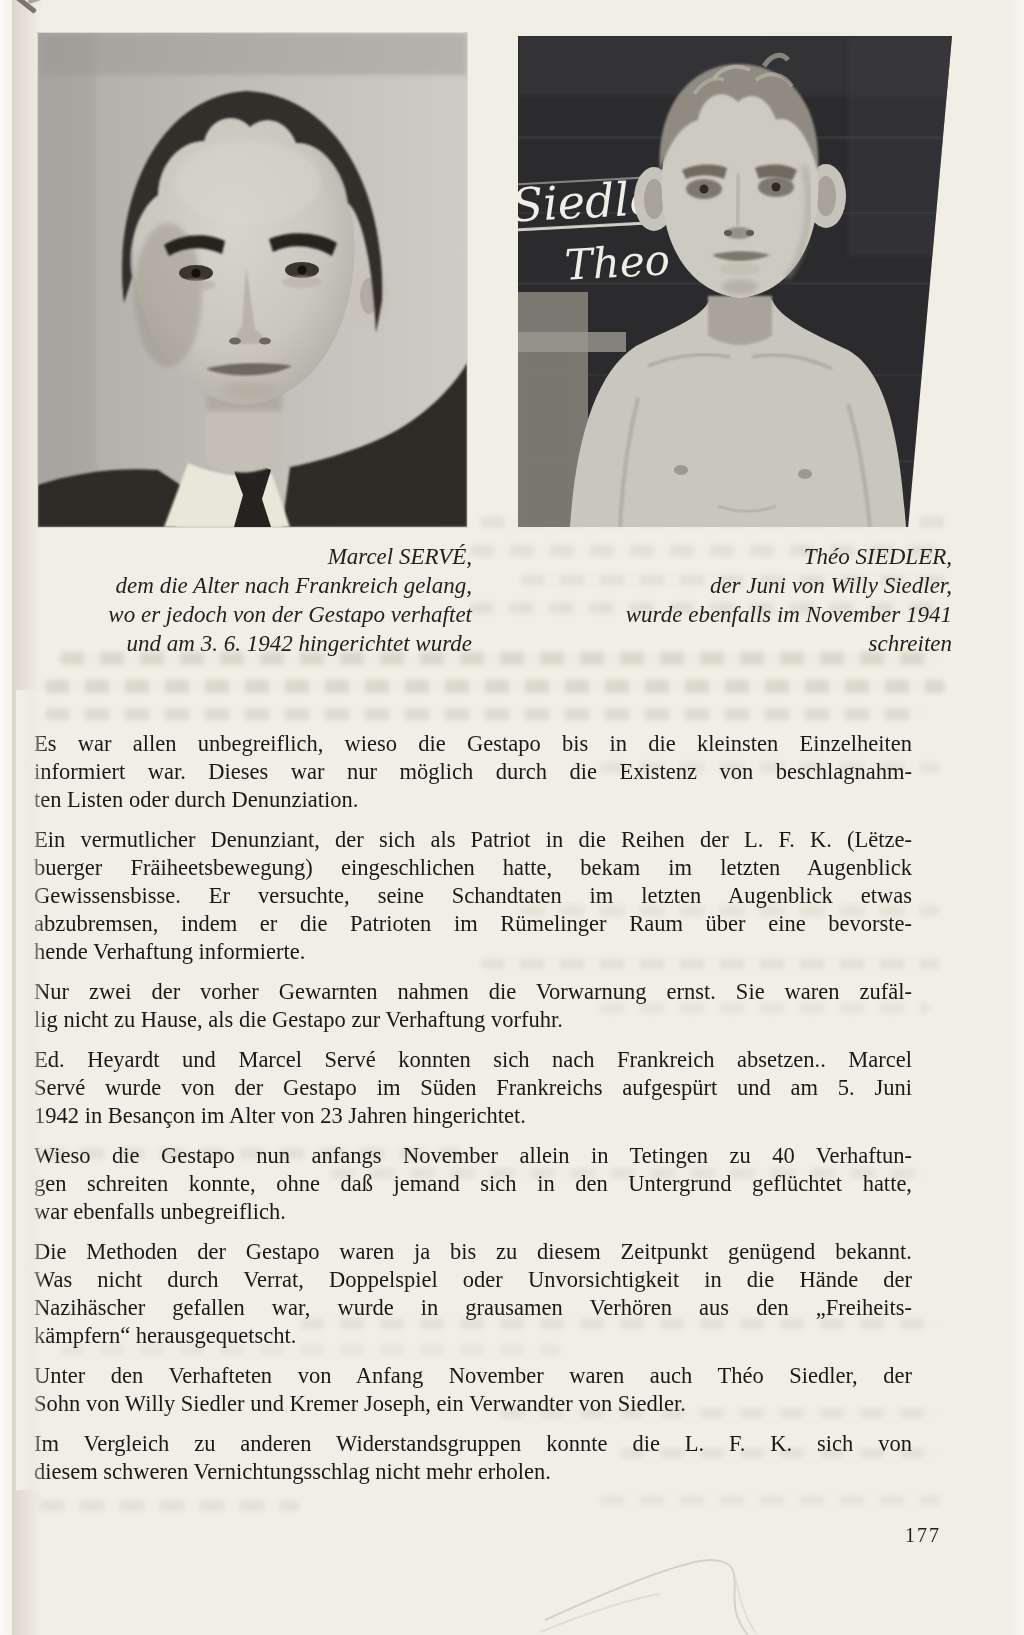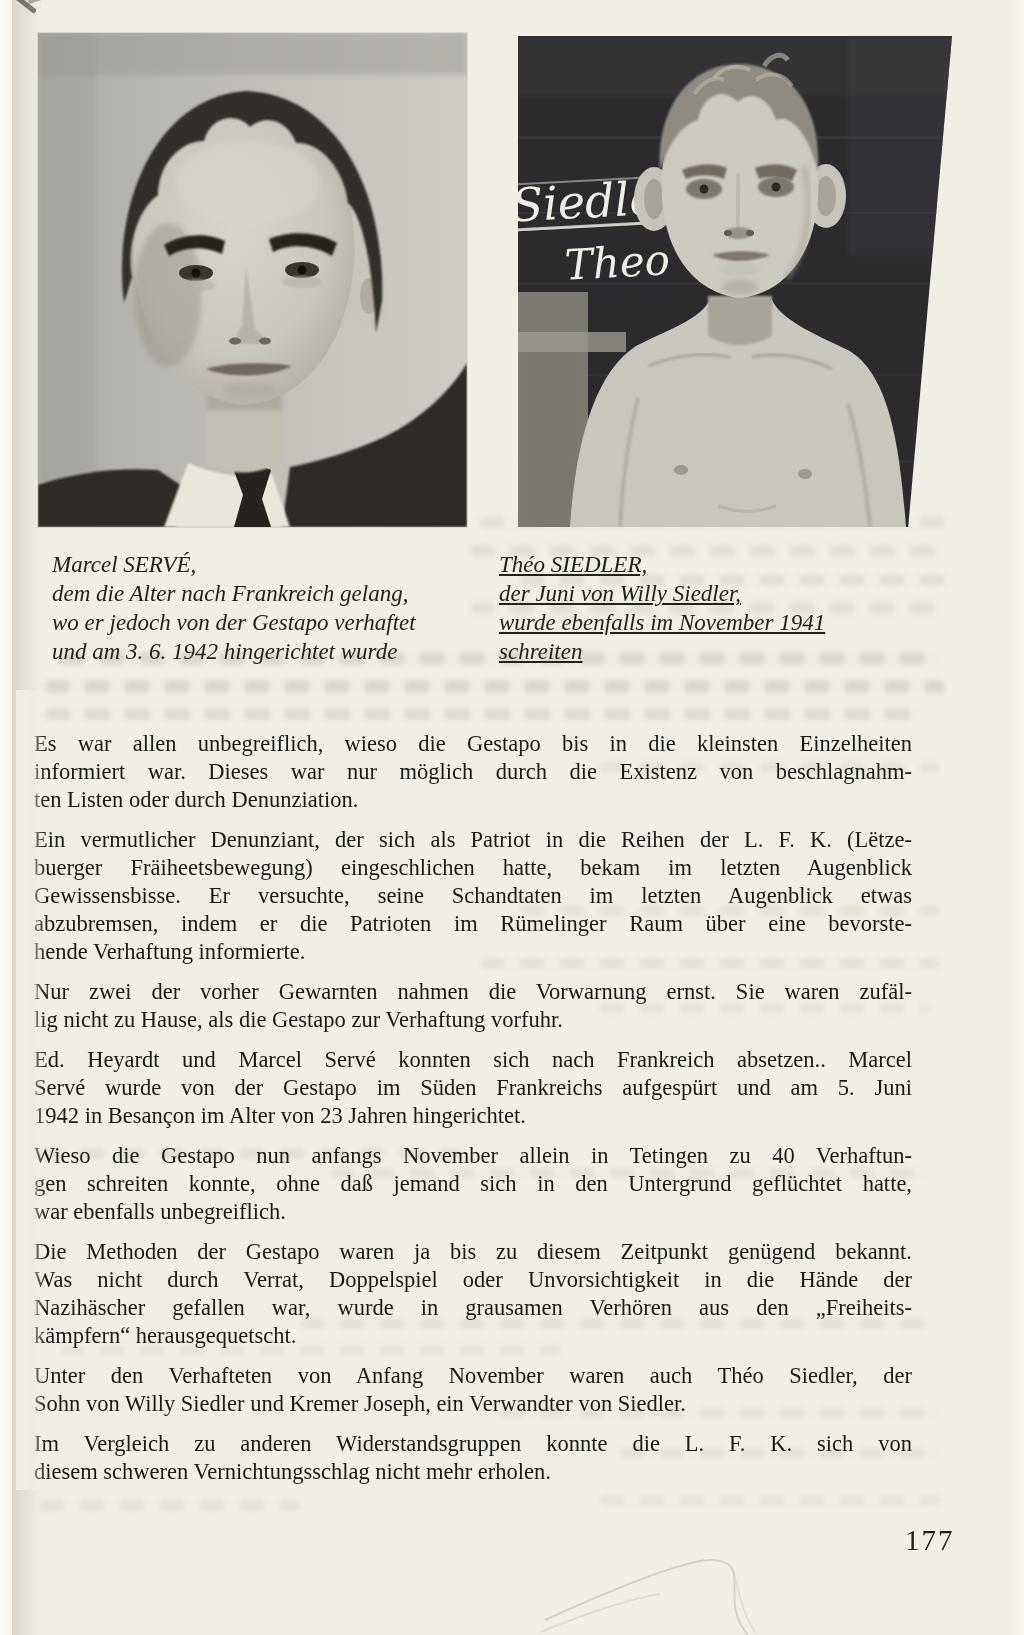--- a/index.html
+++ b/index.html
@@ -23,35 +23,35 @@
         rgba(138,142,114,.62) 0px, rgba(138,142,114,.62) 24px,
         rgba(138,142,114,.05) 24px, rgba(138,142,114,.05) 40px);}
   
   .photo{position:absolute;outline:1px solid rgba(40,38,32,.12);}
   .photo svg{display:block;width:100%;height:100%;}
   .photo-left{left:38px;top:33px;width:429px;height:494px;}
   .photo-right{left:518px;top:36px;width:434px;height:491px;
       clip-path:polygon(0 0,100% 0,89.9% 100%,0 100%);}
   
   .caption{position:absolute;top:542px;font-style:italic;font-size:23px;line-height:29px;
-      color:#23211d;text-align:left;z-index:3;margin-top:8px;}
+      color:#23211d;text-align:right;z-index:3;}
   .caption-left{left:52px;width:420px;}
-  .caption-right{left:499px;width:420px;text-decoration:underline;}
+  .caption-right{left:532px;width:420px;}
   .cap-line{height:29px;}
   
   .bodytext{position:absolute;left:34px;top:730px;width:878px;z-index:3;
       font-size:22.5px;line-height:28px;color:#1b1916;}
   .para{margin:0 0 12px 0;}
   .para:last-child{margin-bottom:0;}
   .line{height:28px;overflow:hidden;text-align:justify;text-align-last:justify;}
   .line.last{text-align-last:left;}
   
   .left-fade{position:absolute;left:16px;top:690px;width:30px;height:800px;z-index:4;
       background:linear-gradient(to right,#f1eee5 20%,rgba(241,238,229,0));}
-  .page-number{position:absolute;left:905px;top:1524px;font-size:29px;letter-spacing:2px;
+  .page-number{position:absolute;left:905px;top:1524px;font-size:20px;letter-spacing:2px;
       color:#201e1a;z-index:3;}
   .pencil-artifact{position:absolute;left:540px;top:1540px;z-index:2;opacity:.65;}
 </style>
 </head>
 <body>
 
 <div class="page">
 
   <div class="scan-left-strip"></div>
   <div class="gutter-shadow"></div>

